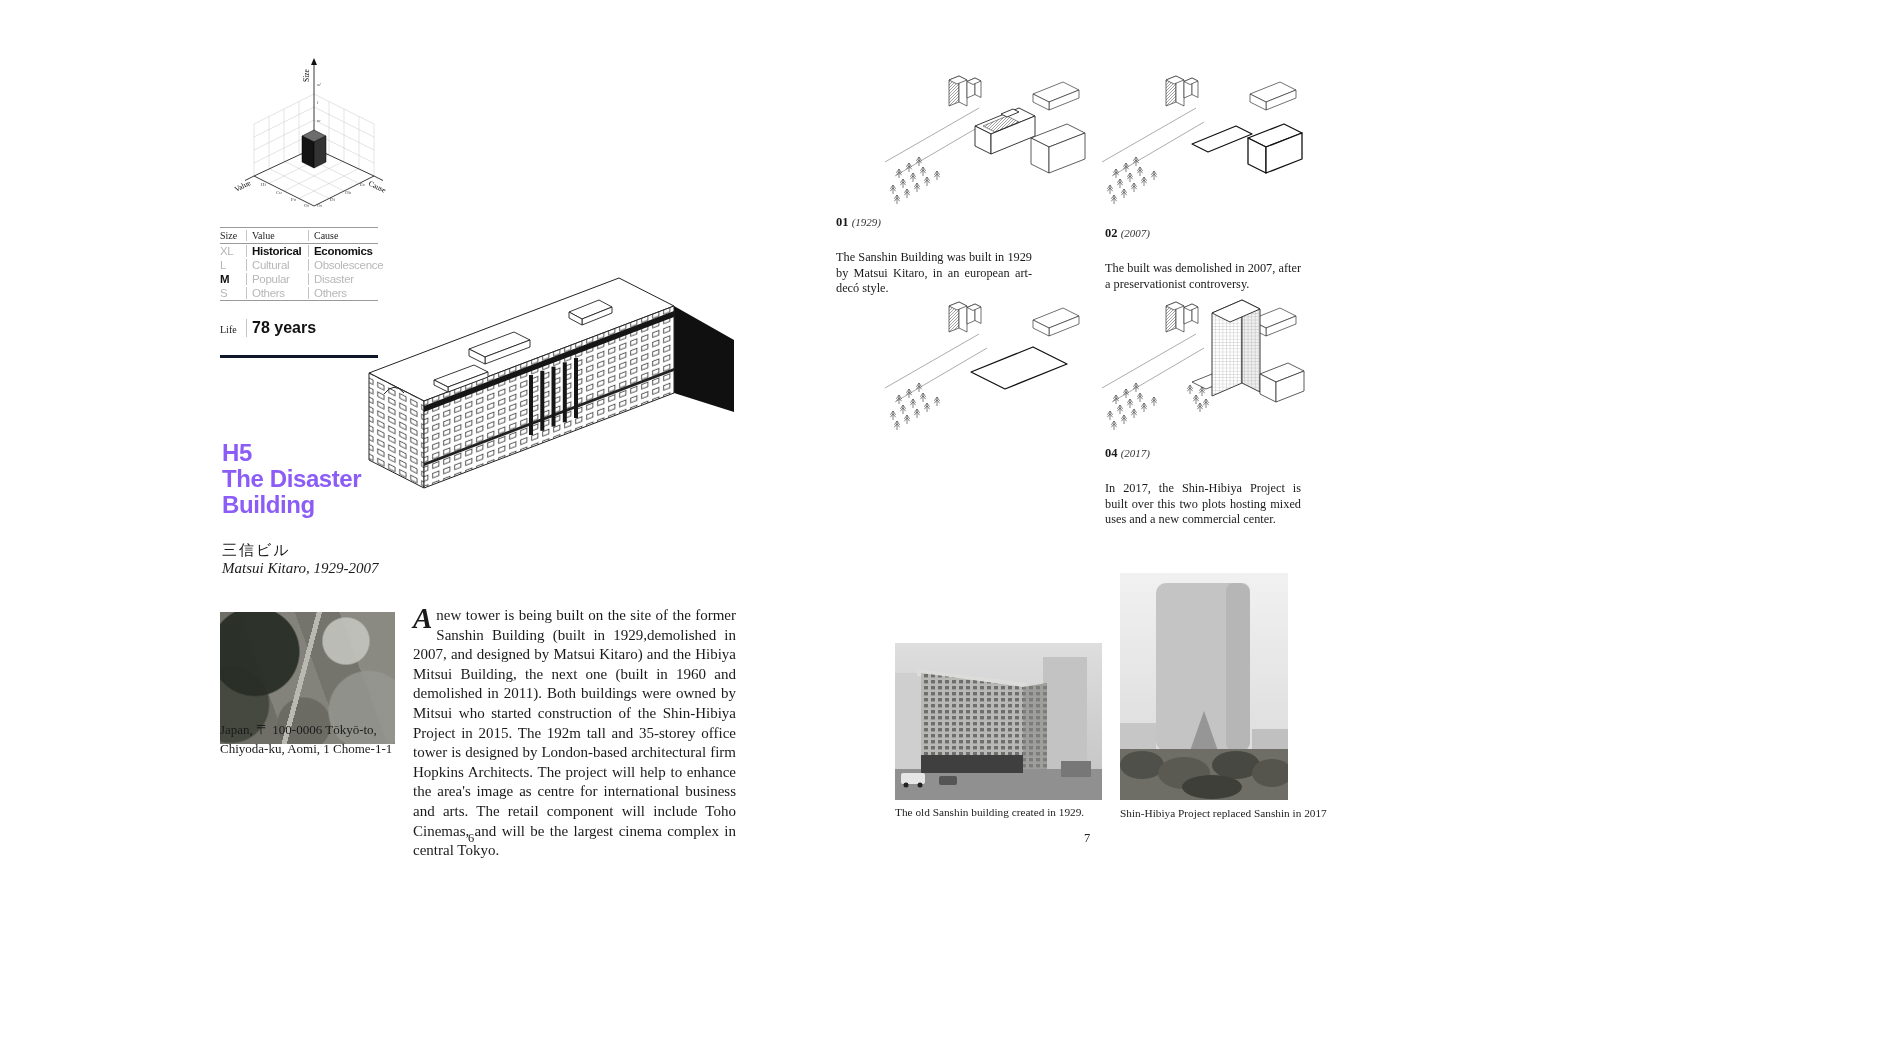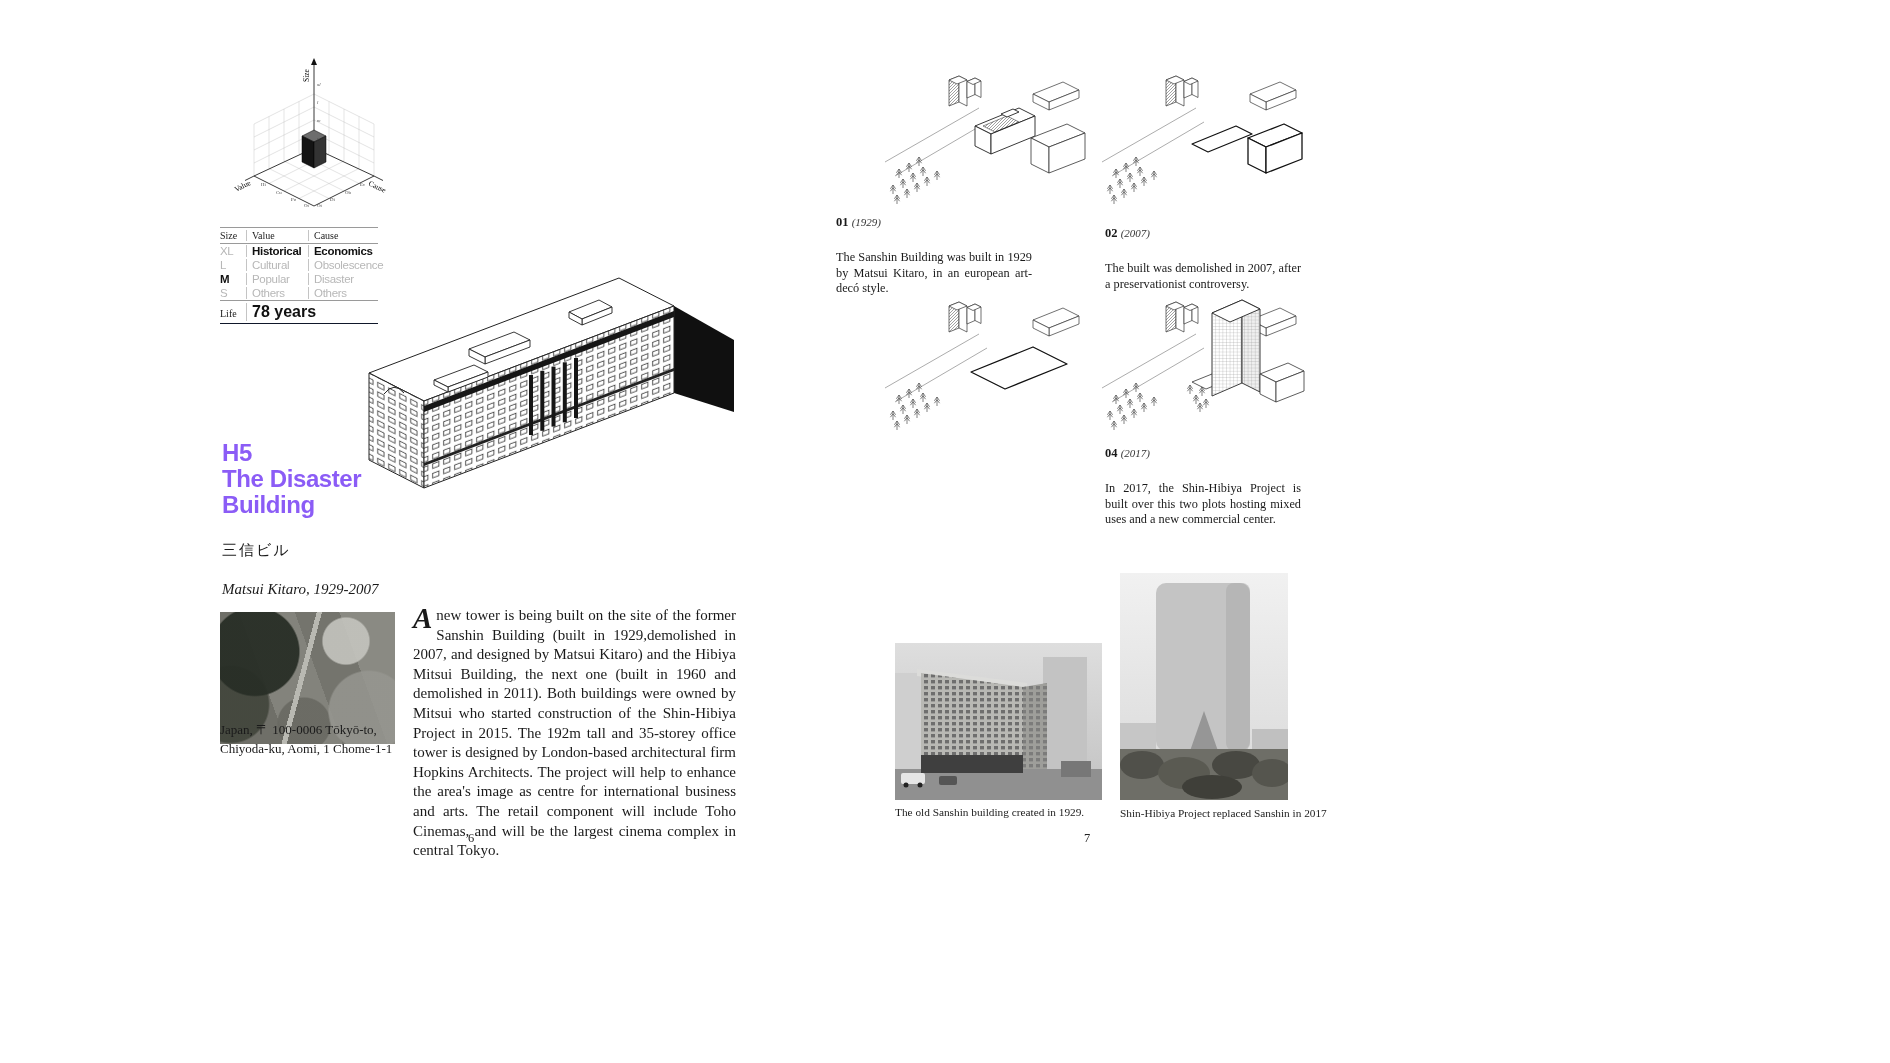--- a/index.html
+++ b/index.html
@@ -6,32 +6,32 @@
   html,body{background:#fff}
   .page{position:relative;width:1890px;height:1063px;background:#fff;overflow:hidden;
         font-family:"Liberation Serif",serif;color:#1a1a1a}
   .abs{position:absolute}
 
   
   .spec-table{width:158px;border-top:1px solid #9a9a9a;font-family:"Liberation Sans",sans-serif}
   .t-head{display:grid;grid-template-columns:26px 62px 70px;border-bottom:1px solid #9a9a9a;
           font-family:"Liberation Serif",serif;font-size:10px;color:#222;padding:2px 0}
   .t-row{display:grid;grid-template-columns:26px 62px 70px;font-size:11.5px;letter-spacing:-.3px;padding:1px 0}
-  .t-life{display:grid;grid-template-columns:26px 132px;border-top:1px solid #9a9a9a;border-bottom:1px solid #0f172a;
-          padding:2px 0;align-items:baseline}
+  .t-life{display:grid;grid-template-columns:26px 132px;border-top:1px solid #9a9a9a;border-bottom:3px solid #0f172a;
+          padding:18px 0;align-items:baseline}
   .t-life .lbl{font-family:"Liberation Serif",serif;font-size:10px;color:#222}
   .c2,.c3{border-left:1px solid #c4c4c4;padding-left:5px}
   .sel{color:#111;font-weight:700}
   .dim{color:#b7b7b7;font-weight:400}
 
   
   .t-code,.t-name{font-family:"Liberation Sans",sans-serif;font-weight:700;font-size:24px;
                   line-height:26px;letter-spacing:-.4px;color:#8b5cf6}
   .t-jp{font-size:15px;letter-spacing:2px;margin-top:23px}
-  .t-arch{font-style:italic;font-size:15px;margin-top:21px}
+  .t-arch{font-style:italic;font-size:15px;margin-top:0}
 
   
   .article{width:323px;font-size:15px;line-height:19.6px;text-align:justify}
   .dropcap{float:left;font-size:29px;line-height:24px;font-weight:700;font-style:italic;padding-right:4px}
 
   .address{width:190px;font-size:13px;line-height:19px}
   .pagenum{font-size:12.5px;color:#222}
 
   
   .step-cap{width:196px}

